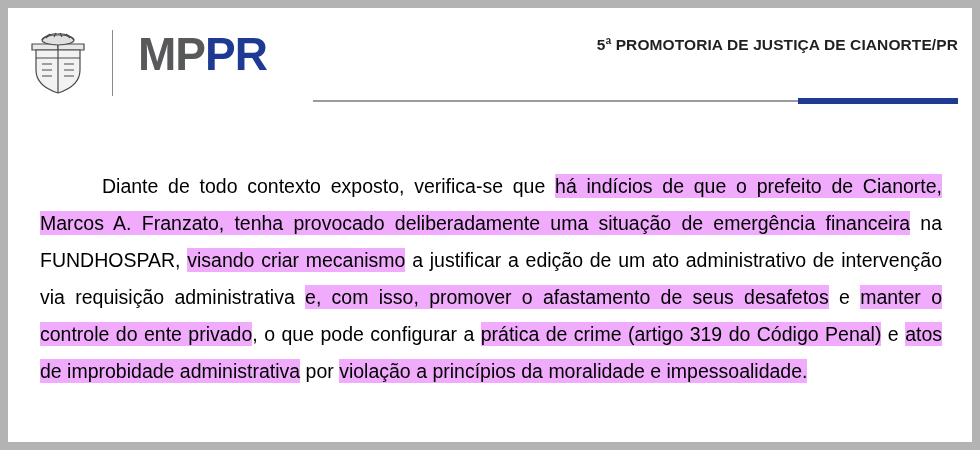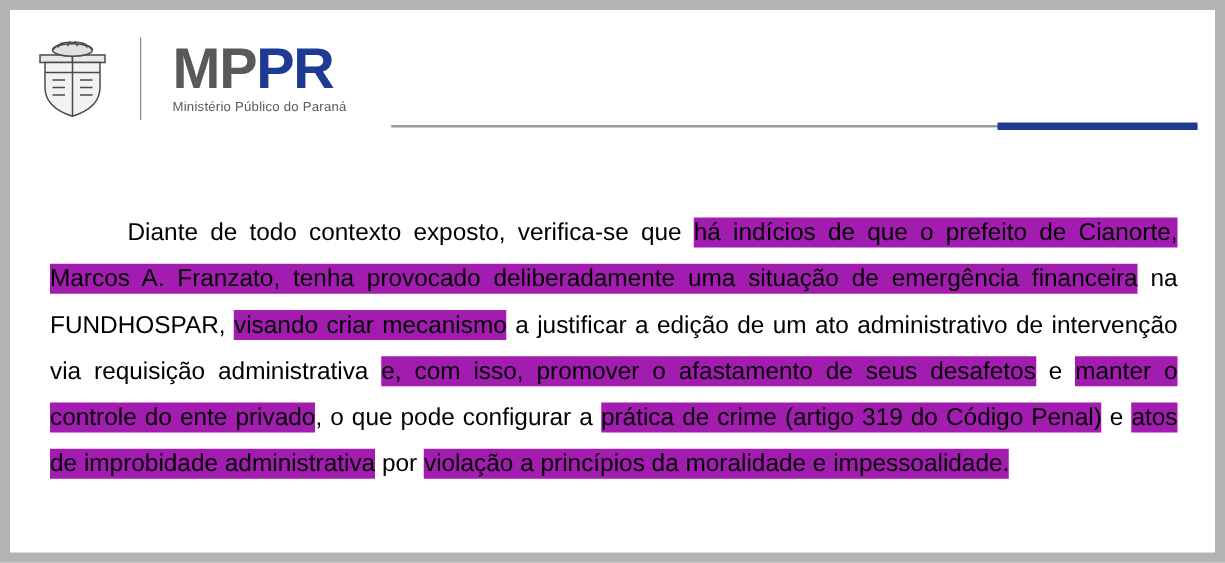--- a/index.html
+++ b/index.html
@@ -107,21 +107,21 @@
     line-height: 37px;
     color: #000000;
     text-align: justify;
     text-justify: inter-word;
   }
   .body-text .indent {
     display: inline-block;
     width: 62px;
   }
   mark.hl {
-    background: #a21caf;
+    background: #f0abfc;
     color: #000;
     padding: 1px 0;
   }
   b.bold {
     font-weight: normal;
   }
 </style>
 </head>
 <body>
 
@@ -143,23 +143,23 @@
           <path d="M20 10 Q26 3 36 4 Q46 3 52 10"></path>
           <path d="M24 8 L28 4 M32 7 L34 3 M40 7 L38 3 M48 8 L44 4"></path>
         </g>
       </svg>
     </span>
 
     <div class="divider-vert"></div>
 
     <div class="logo">
       <div class="logo-main"><span>MP</span><span class="pr">PR</span></div>
-      <div class="logo-sub">Ministério Público do Paraná</div>
     </div>
 
+    <div class="header-title">5ª PROMOTORIA DE JUSTIÇA DE CIANORTE/PR</div>
 
     <div class="rule-grey"></div>
     <div class="rule-blue"></div>
   </div>
 
   <div class="body-text">
     <span class="indent"></span><span>Diante de todo contexto exposto, verifica-se que </span><mark class="hl">há indícios de que o prefeito de Cianorte, Marcos A. Franzato, tenha provocado deliberadamente uma situação de emergência financeira</mark><span> na FUNDHOSPAR, </span><mark class="hl">visando criar mecanismo</mark><span> a justificar a edição de um ato administrativo de intervenção via requisição administrativa </span><mark class="hl">e, com isso, promover o afastamento de seus desafetos</mark><span> e </span><mark class="hl">manter o controle do ente privado</mark><b class="bold">, o que pode configurar a </b><mark class="hl"><b class="bold">prática de crime (artigo 319 do Código Penal)</b></mark><b class="bold"> e </b><mark class="hl"><b class="bold">atos de improbidade administrativa</b></mark><b class="bold"> por </b><mark class="hl"><b class="bold">violação a princípios da moralidade e impessoalidade.</b></mark>
   </div>
 
 </div>

